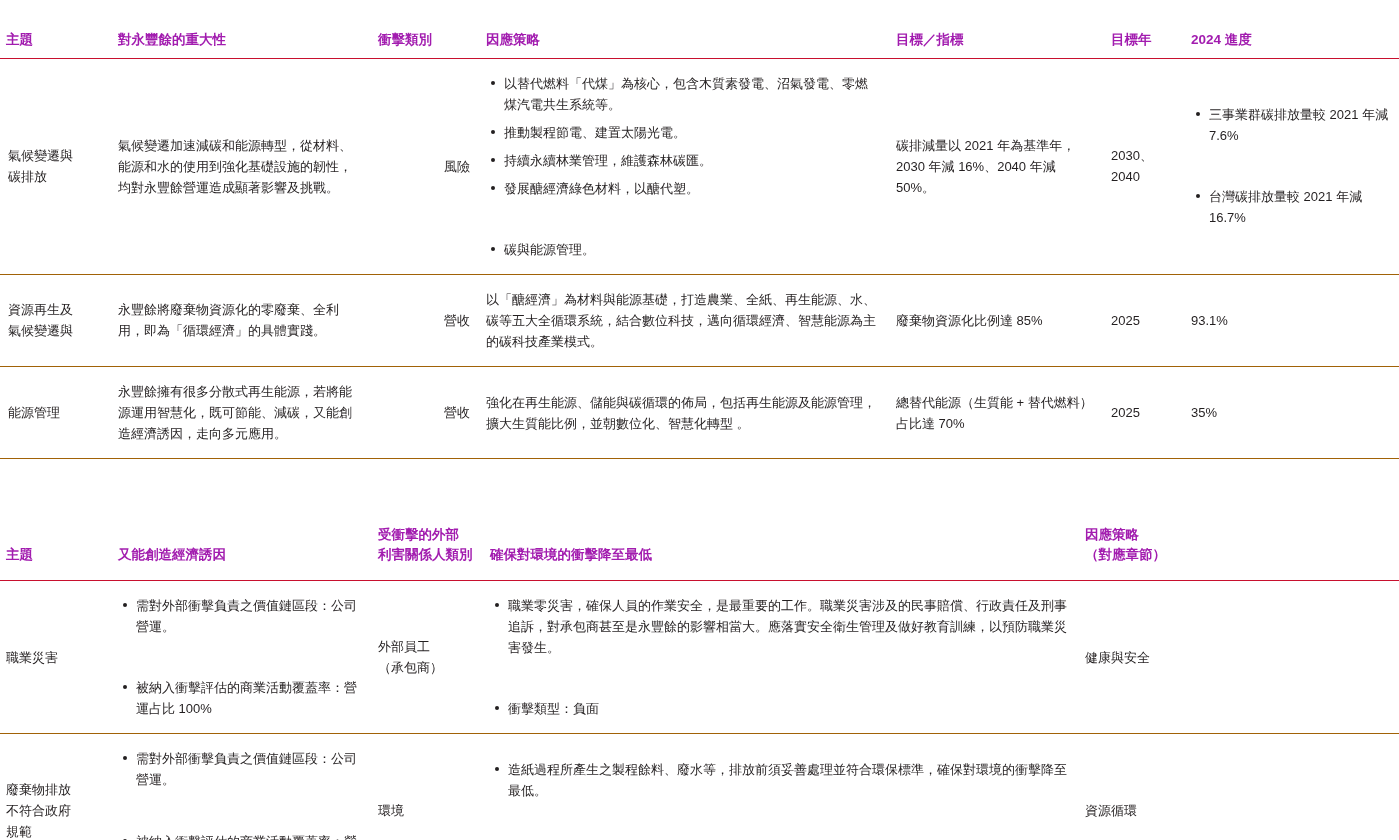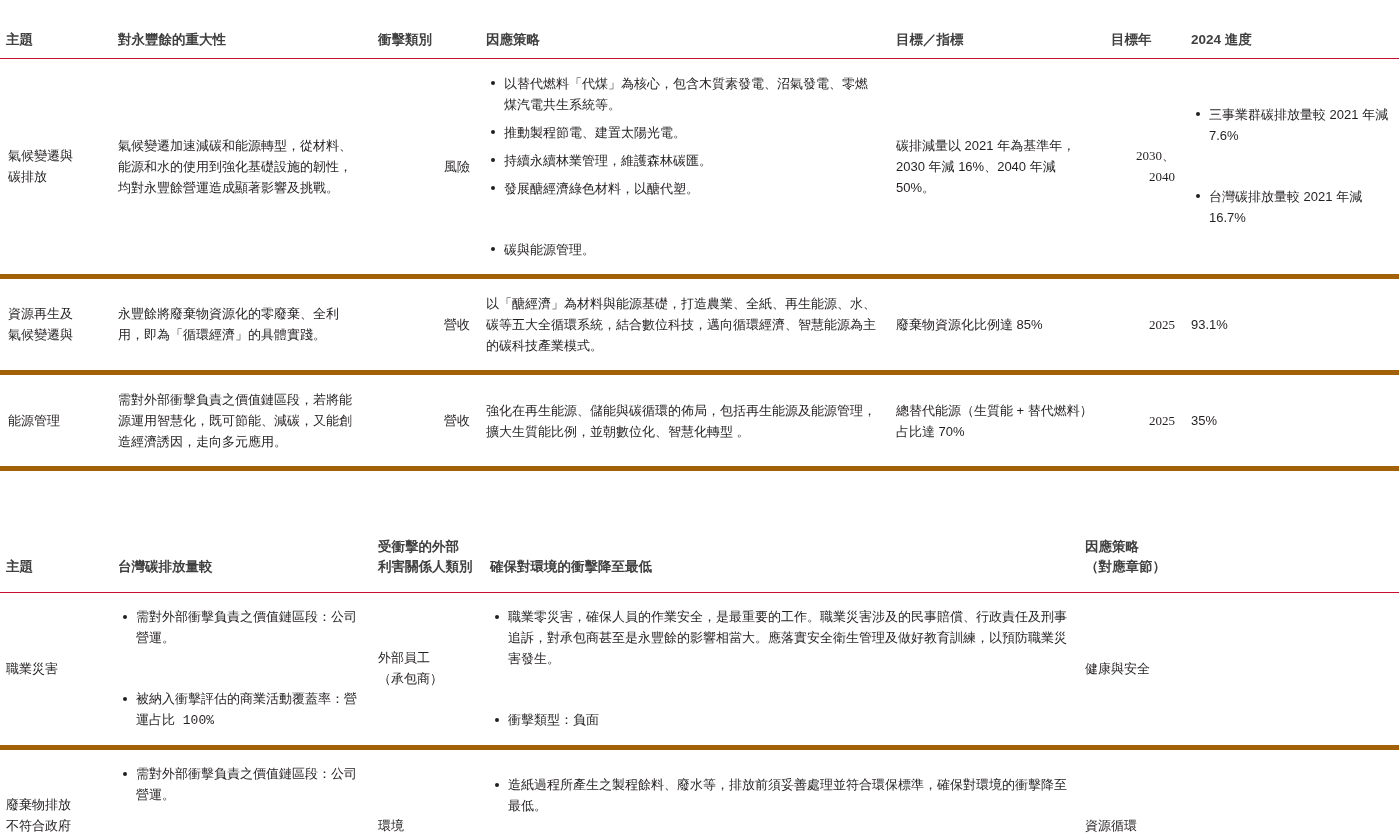--- a/index.html
+++ b/index.html
@@ -24,60 +24,60 @@
     color: #231f20;
     margin: 4px 0 0 4px;
     letter-spacing: 0.5px;
   }
   table {
     border-collapse: collapse;
     width: 1399px;
     table-layout: fixed;
   }
   thead th {
-    color: #404040;
+    color: #a21caf;
     font-size: 13.5px;
     font-weight: bold;
     text-align: left;
     vertical-align: bottom;
     padding: 10px 10px 8px 6px;
     border-bottom: 1.5px solid #c8102e;
     line-height: 1.45;
   }
   tbody td {
     font-size: 13px;
     line-height: 1.62;
     vertical-align: middle;
     padding: 14px 10px 14px 6px;
-    border-bottom: 5px solid #a16207;
+    border-bottom: 1px solid #a16207;
     color: #231f20;
   }
   
   #tbl1 { margin-top: 14px; }
   #tbl1 col.c1 { width: 112px; }
   #tbl1 col.c2 { width: 260px; }
   #tbl1 col.c3 { width: 108px; }
   #tbl1 col.c4 { width: 410px; }
   #tbl1 col.c5 { width: 215px; }
   #tbl1 col.c6 { width: 80px; }
   #tbl1 col.c7 { width: 214px; }
   #tbl1 tbody td { vertical-align: middle; }
   #tbl1 td.topic { white-space: pre-line; padding-left: 8px; }
   #tbl1 td.ctr { text-align: right; }
-  #tbl1 td.year { white-space: pre-line; text-align: right; font-family: Liberation Serif, serif; }
+  #tbl1 td.year { white-space: pre-line; text-align: left; }
 
   
   #tbl2 { margin-top: 16px; }
   #tbl2 col.d1 { width: 112px; }
   #tbl2 col.d2 { width: 260px; }
   #tbl2 col.d3 { width: 112px; }
   #tbl2 col.d4 { width: 595px; }
   #tbl2 col.d5 { width: 320px; }
   #tbl2 thead th { padding-bottom: 16px; }
-  #tbl2 tbody td { vertical-align: middle; font-family: Liberation Mono, monospace; }
+  #tbl2 tbody td { vertical-align: middle; }
 
   ul.bullets {
     margin: 0; padding: 0 0 0 16px;
     list-style: none;
   }
   ul.bullets li {
     position: relative;
     padding: 0 0 0 2px;
     margin: 0 0 7px 0;
     line-height: 1.62;
@@ -155,21 +155,21 @@
         <td>永豐餘將廢棄物資源化的零廢棄、全利用，即為「循環經濟」的具體實踐。</td>
         <td class="ctr">營收</td>
         <td>以「醣經濟」為材料與能源基礎，打造農業、全紙、再生能源、水、碳等五大全循環系統，結合數位科技，邁向循環經濟、智慧能源為主的碳科技產業模式。</td>
         <td>廢棄物資源化比例達 85%</td>
         <td class="year">2025</td>
         <td>93.1%</td>
       </tr>
 
       <tr>
         <td class="topic pre">能源管理</td>
-        <td>需對外部衝擊負責之價值鏈區段，若將能源運用智慧化，既可節能、減碳，又能創造經濟誘因，走向多元應用。</td>
+        <td>永豐餘擁有很多分散式再生能源，若將能源運用智慧化，既可節能、減碳，又能創造經濟誘因，走向多元應用。</td>
         <td class="ctr">營收</td>
         <td>強化在再生能源、儲能與碳循環的佈局，包括再生能源及能源管理，擴大生質能比例，並朝數位化、智慧化轉型 。</td>
         <td>總替代能源（生質能 + 替代燃料）占比達 70%</td>
         <td class="year">2025</td>
         <td>35%</td>
       </tr>
     </tbody>
   </table>
 
   <div class="gap"></div>
@@ -179,21 +179,21 @@
     <colgroup>
       <col class="d1">
         <col class="d2">
         <col class="d3">
         <col class="d4">
         <col class="d5">
     </colgroup>
     <thead>
       <tr>
         <th>主題</th>
-        <th>台灣碳排放量較</th>
+        <th>又能創造經濟誘因</th>
         <th class="pre">受衝擊的外部
 利害關係人類別</th>
         <th>確保對環境的衝擊降至最低</th>
         <th class="pre">因應策略
 （對應章節）</th>
       </tr>
     </thead>
     <tbody>
 
       <tr>

